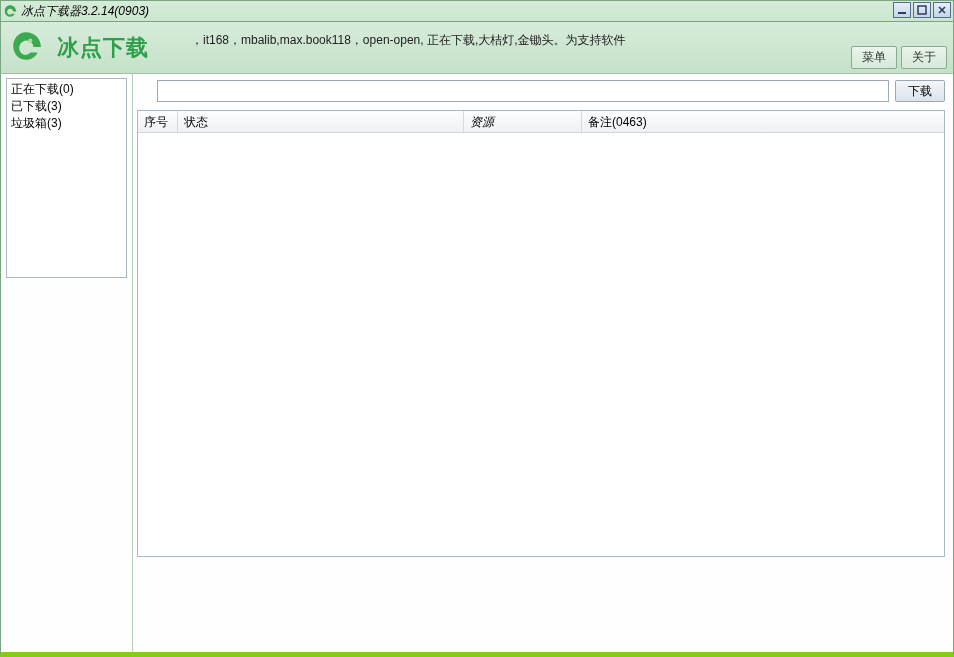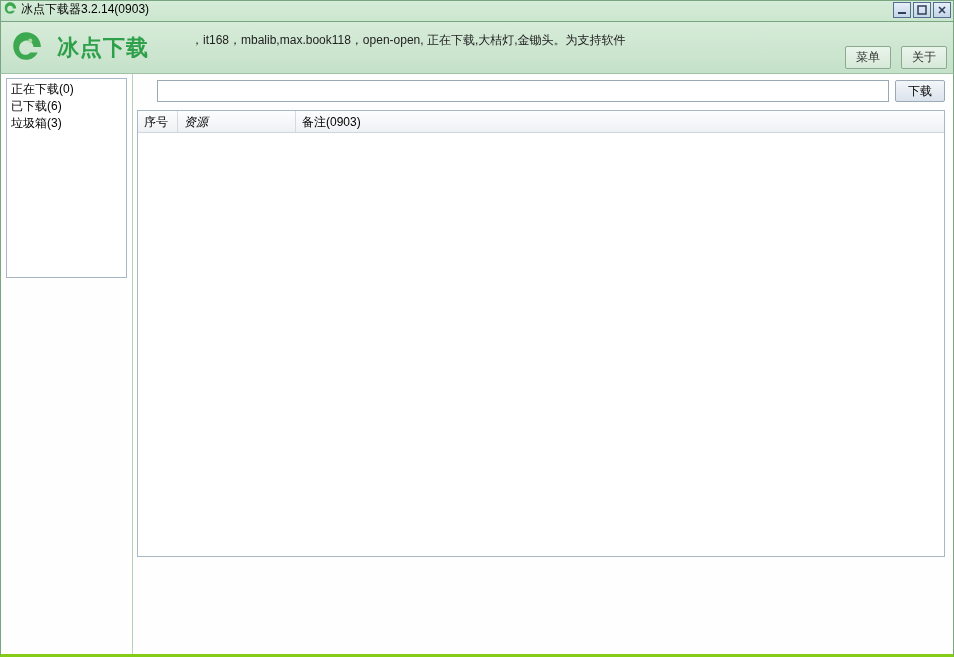--- a/index.html
+++ b/index.html
@@ -9,22 +9,24 @@
       background: #fff;
       width: 954px;
       height: 657px;
       overflow: hidden;
     }
     .titlebar {
       height: 22px;
       background: linear-gradient(to bottom, #d5ecd8 0%, #cbe6cf 100%);
       border: 1px solid #7aa581;
       display: flex;
+      align-items: center;
       padding: 0 2px;
       position: relative;
+      font-style: italic;
     }
     .titlebar-icon svg { display: block; }
     .titlebar-text {
       margin-left: 4px;
       color: #000;
       flex: 1;
     }
     .win-controls {
       display: flex;
       gap: 2px;
@@ -72,36 +74,36 @@
       top: 10px;
       font-size: 12px;
       color: #222;
       white-space: nowrap;
     }
     .header-right {
       position: absolute;
       right: 6px;
       bottom: 4px;
       display: flex;
-      gap: 10px;
+      gap: 4px;
     }
     .hbtn {
       border: 1px solid #8aab8f;
       background: linear-gradient(to bottom,#eaf4eb,#d6e9d8);
       padding: 2px 10px;
       font-size: 12px;
       cursor: pointer;
       border-radius: 2px;
       color:#333;
     }
     .body-wrap {
       display: flex;
       border-left: 1px solid #7aa581;
       border-right: 1px solid #7aa581;
-      border-bottom: 3px solid #84cc16;
+      border-bottom: 5px solid #84cc16;
       height: calc(657px - 22px - 52px);
     }
     .sidebar-outer {
       width: 132px;
       flex-shrink: 0;
       border-right: 1px solid #b9d2bc;
       background: #fdfefd;
       padding: 4px 5px;
     }
     .sidebar-list {
@@ -220,36 +222,37 @@
   </div>
 </div>
 
 <div class="body-wrap">
   <div class="sidebar-outer">
     <div class="sidebar-list">
       <div class="sidebar-item">
         <span>正在下载(0)</span>
       </div>
       <div class="sidebar-item">
-        <span>已下载(6)</span>
+        <span>已下载(3)</span>
       </div>
       <div class="sidebar-item">
         <span>垃圾箱(3)</span>
       </div>
     </div>
   </div>
 
   <div class="content">
     <div class="url-row">
       <input class="url-input" type="text" value="" style="">
       <button class="dl-btn">下载</button>
     </div>
 
     <div class="table-wrap">
       <div class="thead">
         <div class="th seq">序号</div>
+        <div class="th status">状态</div>
         <div class="th res">资源</div>
-        <div class="th note">备注(0903)</div>
+        <div class="th note">备注(0463)</div>
       </div>
       <div class="tbody"></div>
     </div>
   </div>
 </div>
 
 </body></html>

